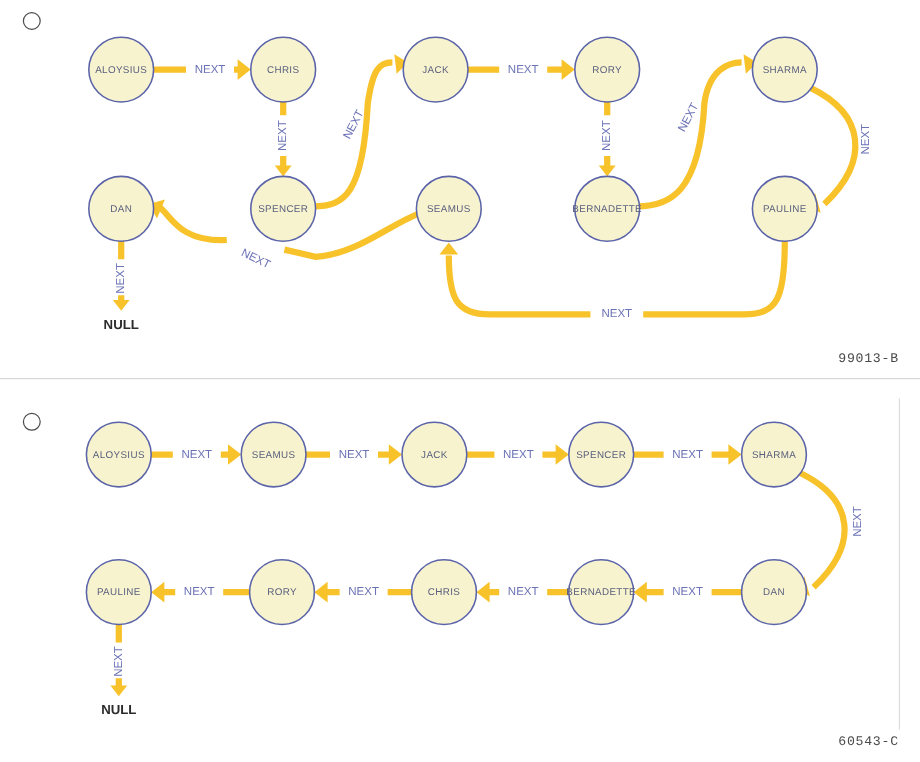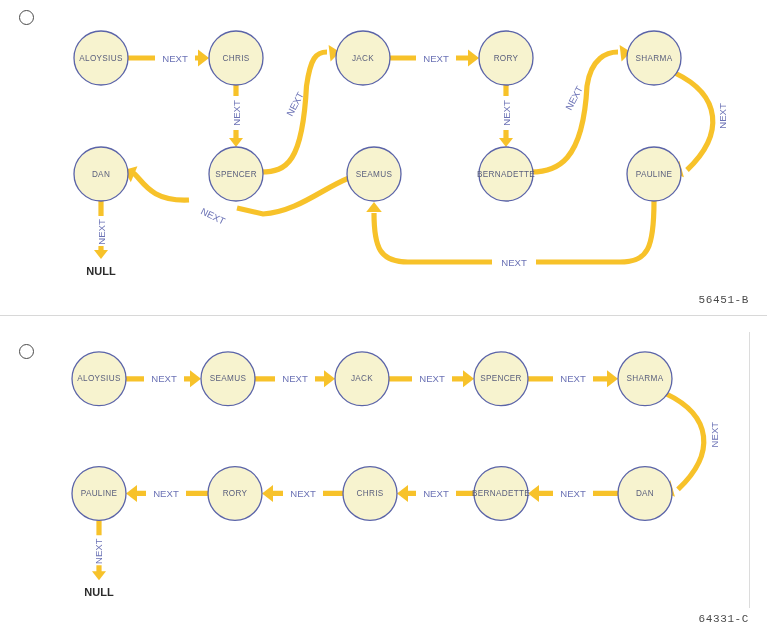--- a/index.html
+++ b/index.html
@@ -125,21 +125,21 @@
           <circle cx="506" cy="174" r="27" class="node-circle"></circle>
           <text x="506" y="174" class="node-label">BERNADETTE</text>
         </g>
         <g>
           <circle cx="654" cy="174" r="27" class="node-circle"></circle>
           <text x="654" y="174" class="node-label">PAULINE</text>
         </g>
         <text x="101" y="271" class="null-label">NULL</text>
       </g>
     </svg>
-  <div class="panel-code">56451-B</div>
+  <div class="panel-code">99013-B</div>
 </div>
 
 <div class="panel" id="panel-1">
   <div class="radio"></div>
   <div class="side-rule"></div>
   <svg class="graph" id="graph-1" viewBox="0 315 767 320" preserveAspectRatio="none">
       <g>
         <path d="M126,378 L144,378 M184,378 L192,378" class="edge-path"></path>
         <polygon points="201,378 190,386.58 190,369.42" class="edge-head"></polygon>
         <text x="164" y="378" class="edge-label">NEXT</text>
@@ -208,14 +208,14 @@
           <circle cx="501" cy="493" r="27" class="node-circle"></circle>
           <text x="501" y="493" class="node-label">BERNADETTE</text>
         </g>
         <g>
           <circle cx="645" cy="493" r="27" class="node-circle"></circle>
           <text x="645" y="493" class="node-label">DAN</text>
         </g>
         <text x="99" y="592" class="null-label">NULL</text>
       </g>
     </svg>
-  <div class="panel-code">64331-C</div>
+  <div class="panel-code">60543-C</div>
 </div>
 
 </body></html>

